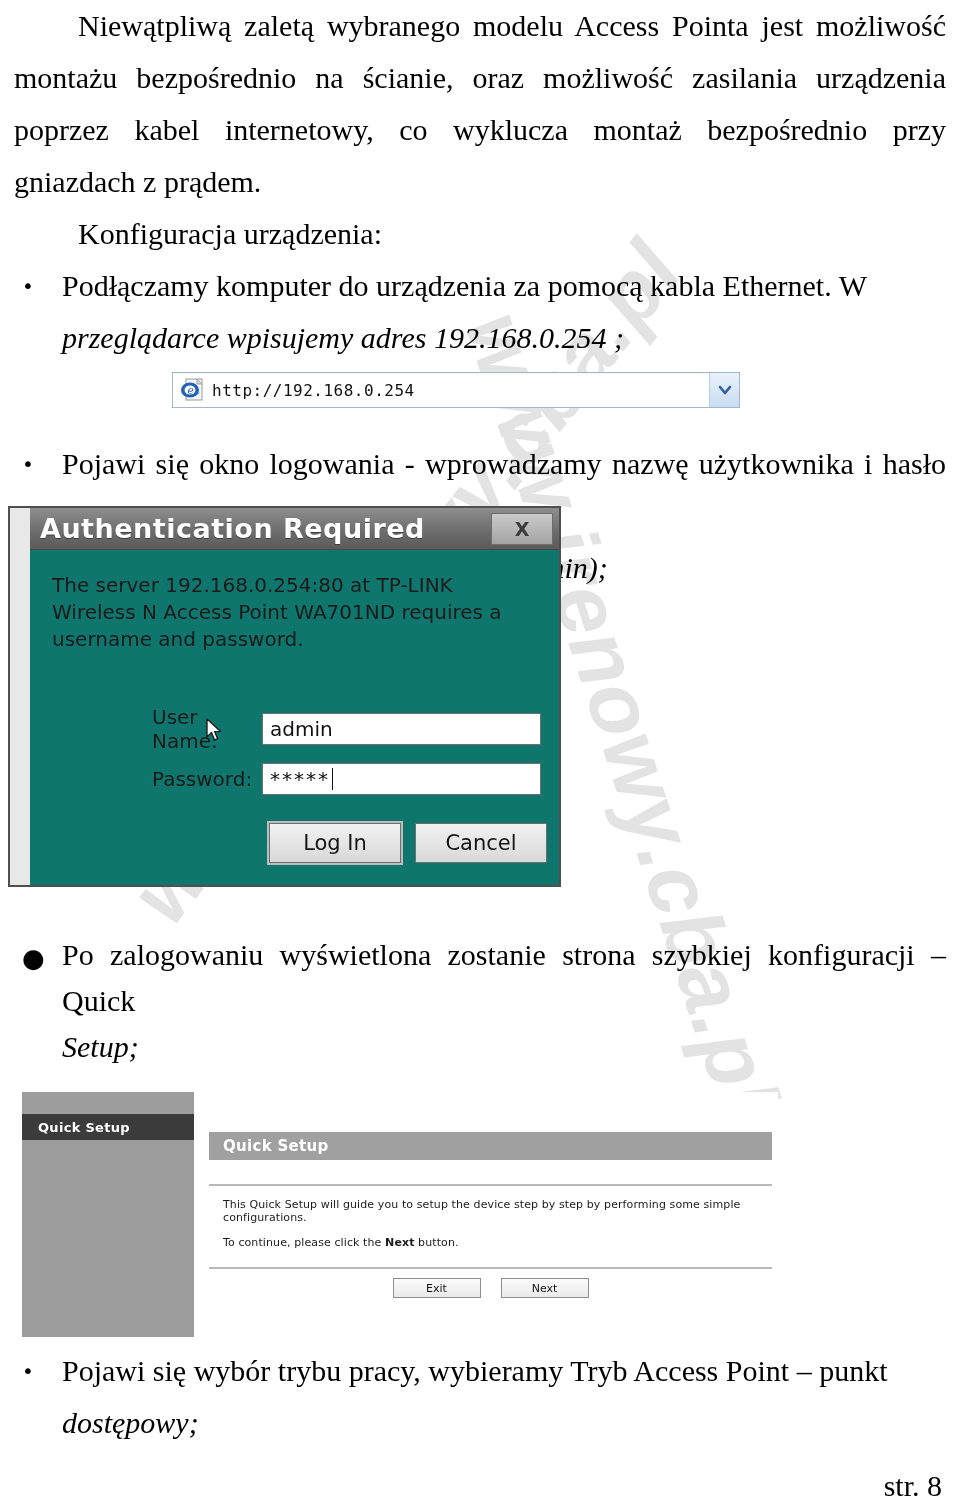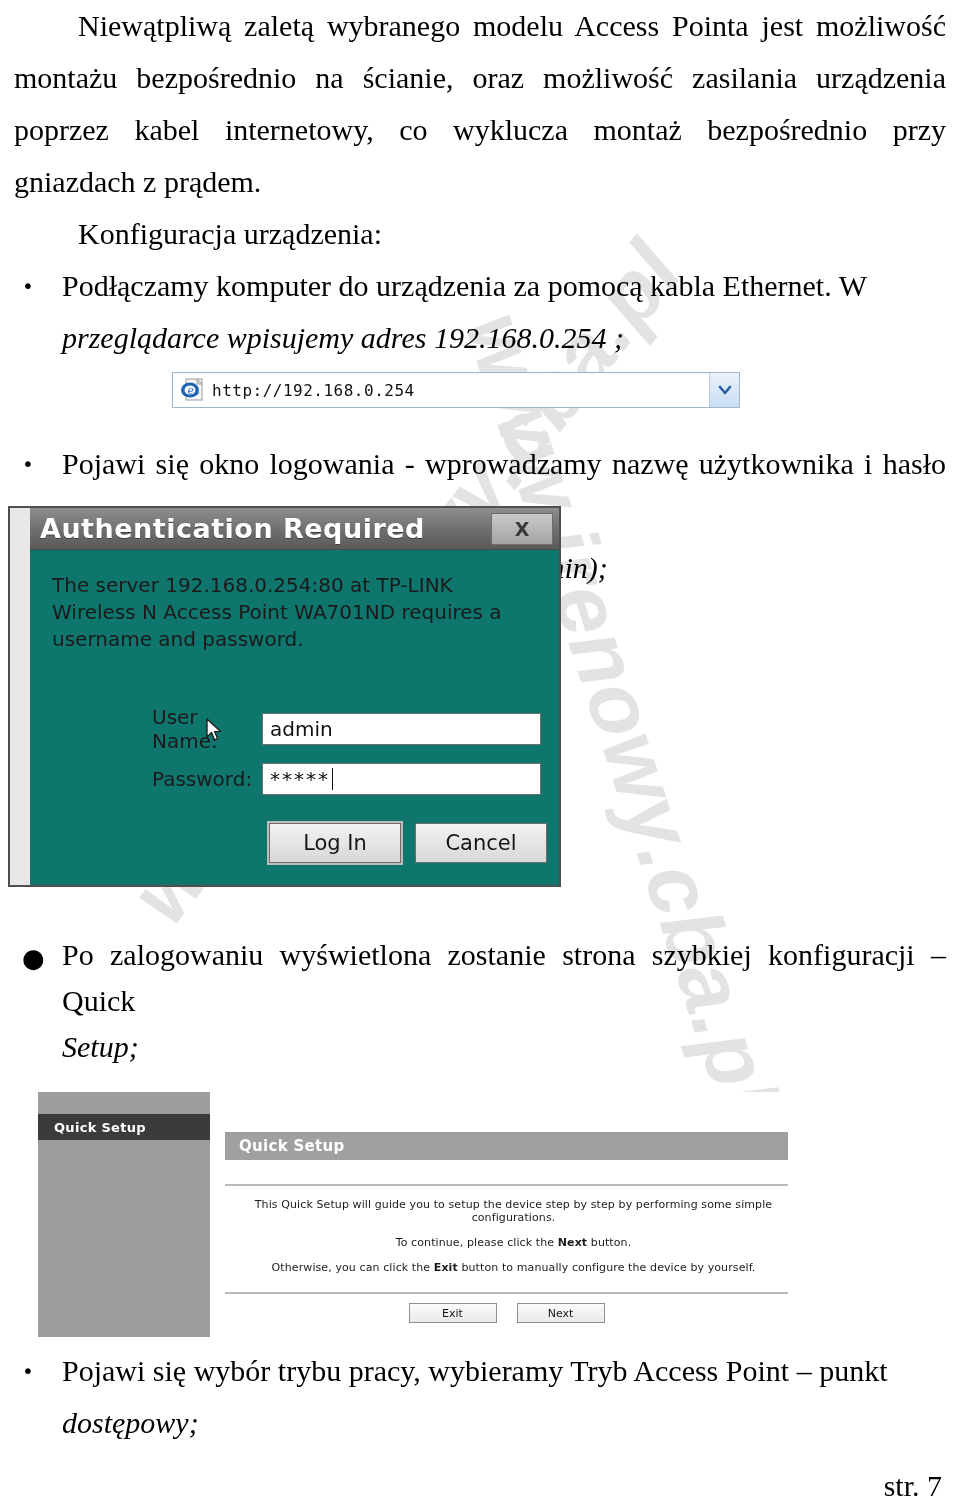--- a/index.html
+++ b/index.html
@@ -252,28 +252,27 @@
     left: 176px;
     top: 168px;
     width: 18px;
     height: 26px;
     z-index: 5;
   }
 
   
   .qs-shot {
     position: absolute;
-    left: 38px;
+    left: 22px;
     top: 1092px;
     width: 756px;
     height: 245px;
     background: #ffffff;
     display: flex;
     font-family: "DejaVu Sans", "Liberation Sans", sans-serif;
-    text-align: center;
   }
   .qs-sidebar {
     width: 175px;
     flex: 0 0 175px;
     background: #9d9d9d;
     border-right: 3px solid #ffffff;
     box-shadow: 3px 0 0 #c9c9c9;
     padding-top: 22px;
   }
   .qs-sidebar-item {
@@ -453,34 +452,31 @@
     <div class="qs-sidebar">
       <div class="qs-sidebar-item">Quick Setup</div>
     </div>
     <div class="qs-main">
       <div class="qs-header">Quick Setup</div>
       <div class="qs-rule"></div>
       <div class="qs-line">This Quick Setup will guide you to setup the device step by step by performing some simple configurations.</div>
       <div class="qs-line">
         <span>To continue, please click the </span><b>Next</b><span> button.</span>
       </div>
-      <div class="qs-line">
-        <span>Otherwise, you can click the </span><b>Exit</b><span> button to manually configure the device by yourself.</span>
-      </div>
       <div class="qs-footer-rule"></div>
       <div class="qs-buttons">
         <div class="qs-btn">Exit</div>
         <div class="qs-btn">Next</div>
       </div>
     </div>
   </div>
 
   <div class="bullet-row" style="position:absolute; left:8px; top:1345px; width:900px;">
     <div class="bullet-mark small">•</div>
     <div class="bullet-body">
       <span>Pojawi się wybór trybu pracy, wybieramy Tryb Access Point – punkt</span>
       <span class="tail">dostępowy;</span>
     </div>
   </div>
 
-  <div class="page-footer">str. 7</div>
+  <div class="page-footer">str. 8</div>
 
 </div>
 
 </body></html>

